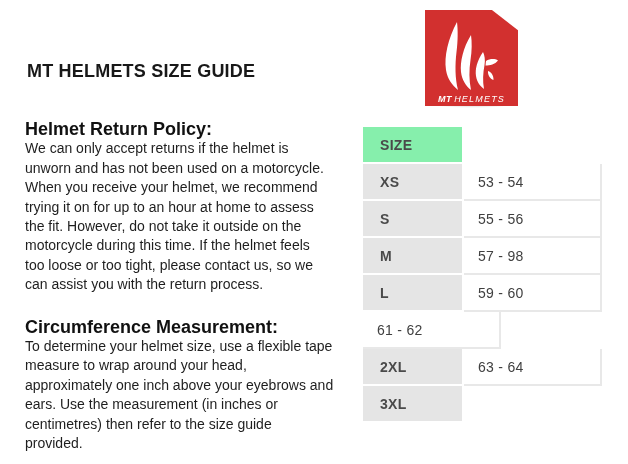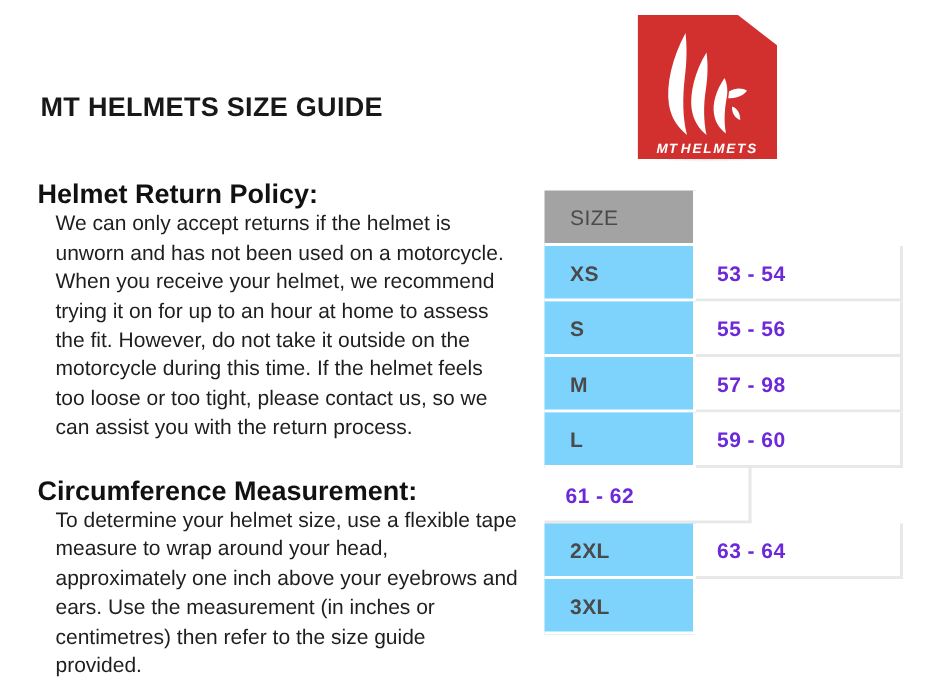--- a/index.html
+++ b/index.html
@@ -21,44 +21,44 @@
   .logo-shadow{
     position:absolute;left:430px;top:100px;width:84px;height:8px;
     background:radial-gradient(ellipse at center,rgba(0,0,0,.22) 0%,rgba(0,0,0,0) 70%);
   }
   .logo svg{position:absolute;left:0;top:0;}
   .logo-text{
     position:absolute;left:0;right:0;top:84px;text-align:center;
     color:#ffffff;font-style:italic;font-size:9px;letter-spacing:.6px;white-space:nowrap;
   }
   .logo-text .mt{font-weight:700;}
-  .logo-text .helmets{font-weight:700;margin-left:2px;letter-spacing:1.2px;}
+  .logo-text .helmets{font-weight:400;margin-left:2px;letter-spacing:1.2px;}
   
   .text-col{
     position:absolute;left:25px;top:120px;width:335px;
     font-size:14px;line-height:19.4px;color:#1e1e1e;
   }
   .section-heading{font-weight:700;font-size:18px;color:#111111;white-space:pre;}
-  .section-body{white-space:pre;margin:0 0 23px 12px;}
+  .section-body{white-space:pre;margin:0 0 23px 0;}
   
   .size-table{position:absolute;left:363px;top:127px;width:241px;}
   .trow{display:flex;height:37px;margin:0;}
   .cell{display:flex;align-items:center;box-sizing:border-box;}
   .cell-size{
-    width:101px;padding-left:17px;background:#7dd3fc;
+    width:101px;padding-left:17px;background:#e5e5e5;
     border-right:2px solid #ffffff;border-bottom:2px solid #ffffff;
     font-weight:700;color:#4a4a4a;font-size:14px;letter-spacing:.3px;
   }
   .cell-val{
     width:138px;padding-left:14px;background:#ffffff;
     border-right:2px solid #e8e8e8;border-bottom:2px solid #e8e8e8;
-    font-weight:700;color:#6d28d9;font-size:14px;letter-spacing:.3px;
+    font-weight:400;color:#404040;font-size:14px;letter-spacing:.3px;
   }
   .trow-header .cell-size,.trow-header .cell-val{
-    background:#a3a3a3;font-weight:400;color:#4a4a4a;
+    background:#86efac;font-weight:700;color:#4a4a4a;
   }
   .trow-header .cell-val{border-bottom:2px solid #e8e8e8;}
 </style>
 </head>
 <body>
 
 <div class="page-title">MT HELMETS SIZE GUIDE</div>
 
 <div class="logo-shadow"></div>
 <div class="logo">

